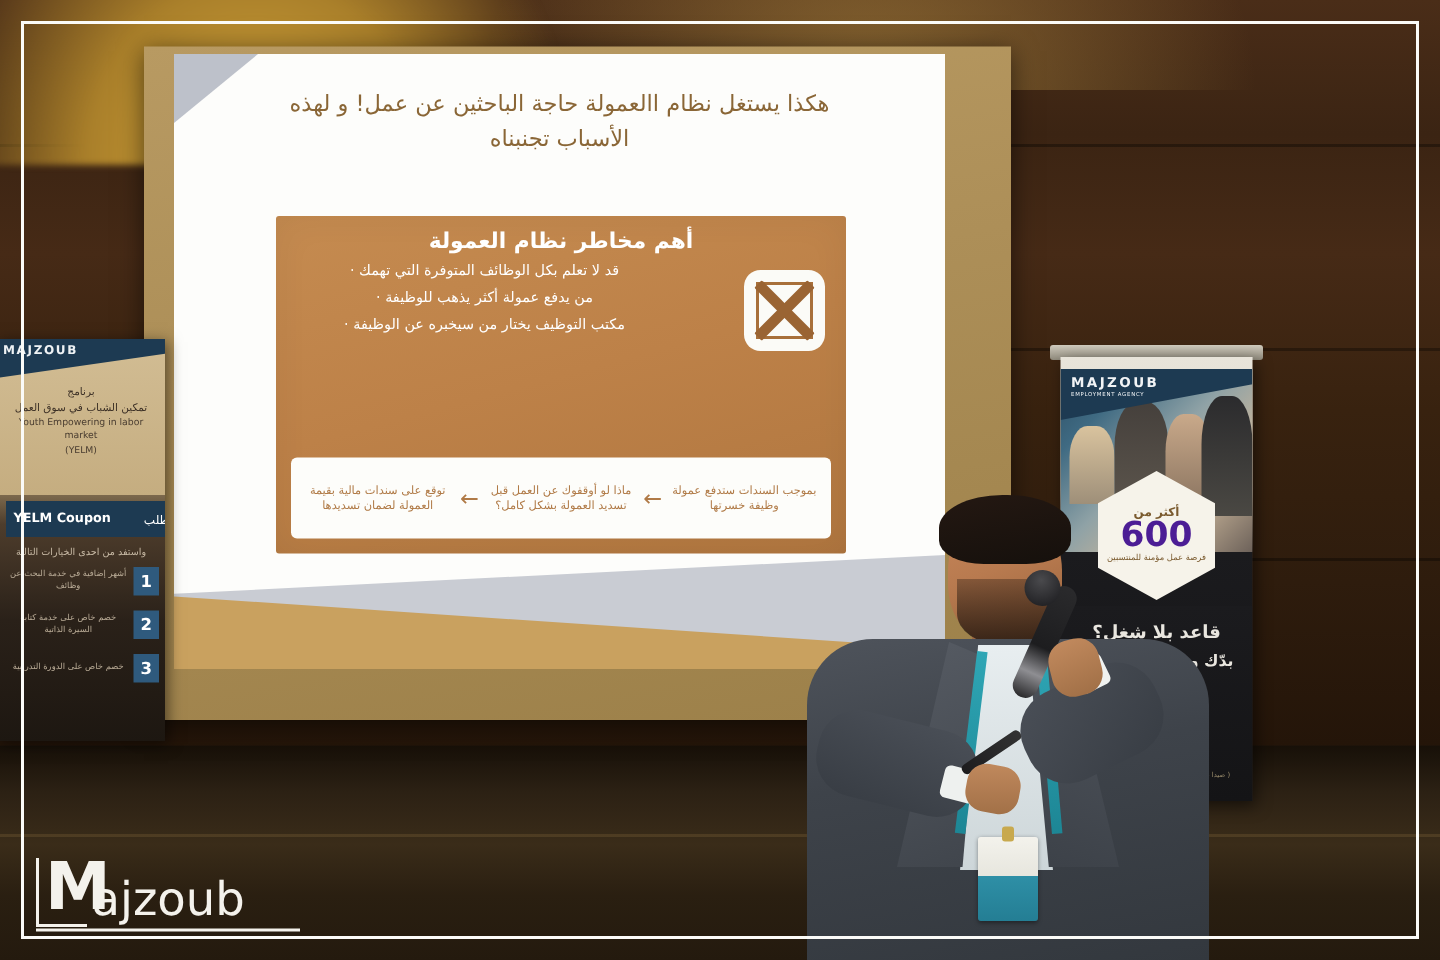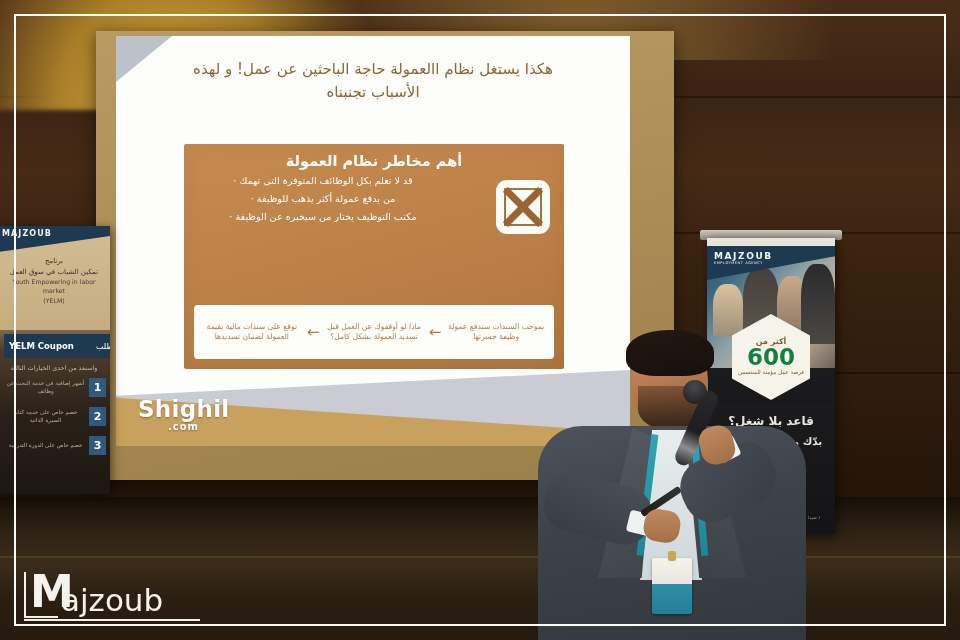--- a/index.html
+++ b/index.html
@@ -231,21 +231,21 @@
   }
   .br-brand small{display:block;font-size:3.6px;letter-spacing:.5px;font-weight:400;}
   .hexbadge{
     position:absolute;left:50%;top:76px;transform:translateX(-50%);
     width:78px;height:86px;background:#f6f3ea;
     clip-path:polygon(50% 0,100% 25%,100% 75%,50% 100%,0 75%,0 25%);
     display:flex;flex-direction:column;align-items:center;justify-content:center;
     color:#7a5a2e;direction:rtl;
   }
   .hex-pre{font-size:8px;font-weight:600;}
-  .hex-num{font-size:23px;font-weight:700;line-height:1;color:#15803d;}
+  .hex-num{font-size:23px;font-weight:700;line-height:1;color:#4c1d95;}
   .hex-post{font-size:5.6px;line-height:1.35;text-align:center;padding:0 6px;}
   .br-dark{
     position:absolute;left:0;top:166px;width:100%;bottom:0;
     background:linear-gradient(180deg,#1b1b1e 0%,#141416 100%);
   }
   .br-q1,.br-q2{
     color:#e9e6df;text-align:center;direction:rtl;font-weight:700;
   }
   .br-q1{font-size:12px;margin-top:10px;}
   .br-q2{font-size:10.5px;margin-top:7px;}
@@ -442,24 +442,20 @@
         <div class="flow-arrow">←</div>
         <div class="flow-step">توقع على سندات مالية بقيمة العمولة لضمان تسديدها</div>
       </div>
     </div>
 
     <div class="slide-bottom-band">
       <div class="band-grey"></div>
       <div class="band-tan"></div>
     </div>
 
-    <div class="slide-logo">
-      <span>Shighil</span>
-      <span class="dotcom">.com</span>
-    </div>
   </div>
 
   <div class="banner-left">
     <div class="bl-top"></div>
     <div class="bl-navy"></div>
     <div class="bl-brand">MAJZOUB</div>
     <div class="bl-txt">
       <div>برنامج</div>
       <div>تمكين الشباب في سوق العمل</div>
       <span class="bl-en">Youth Empowering in labor market</span>

